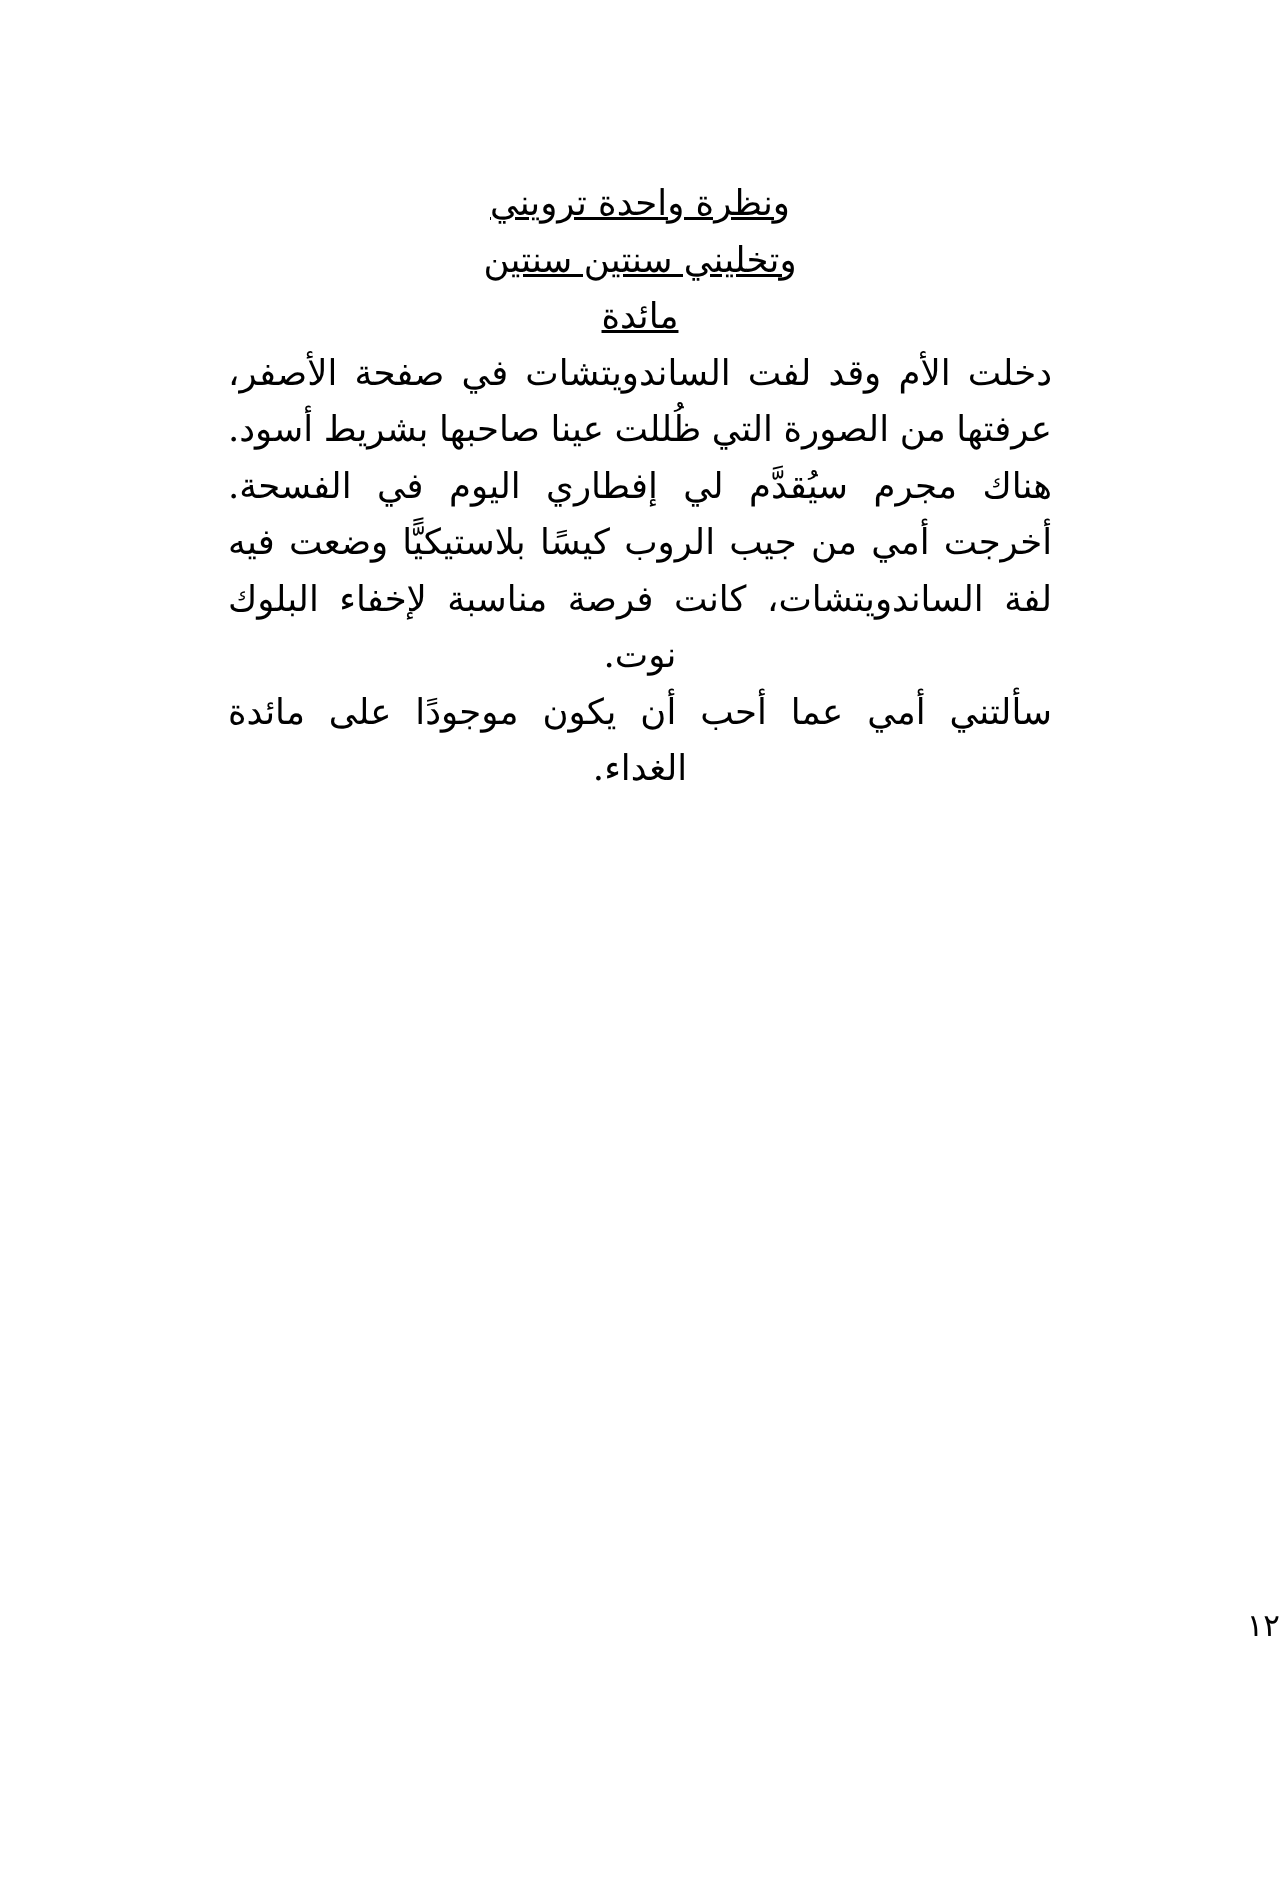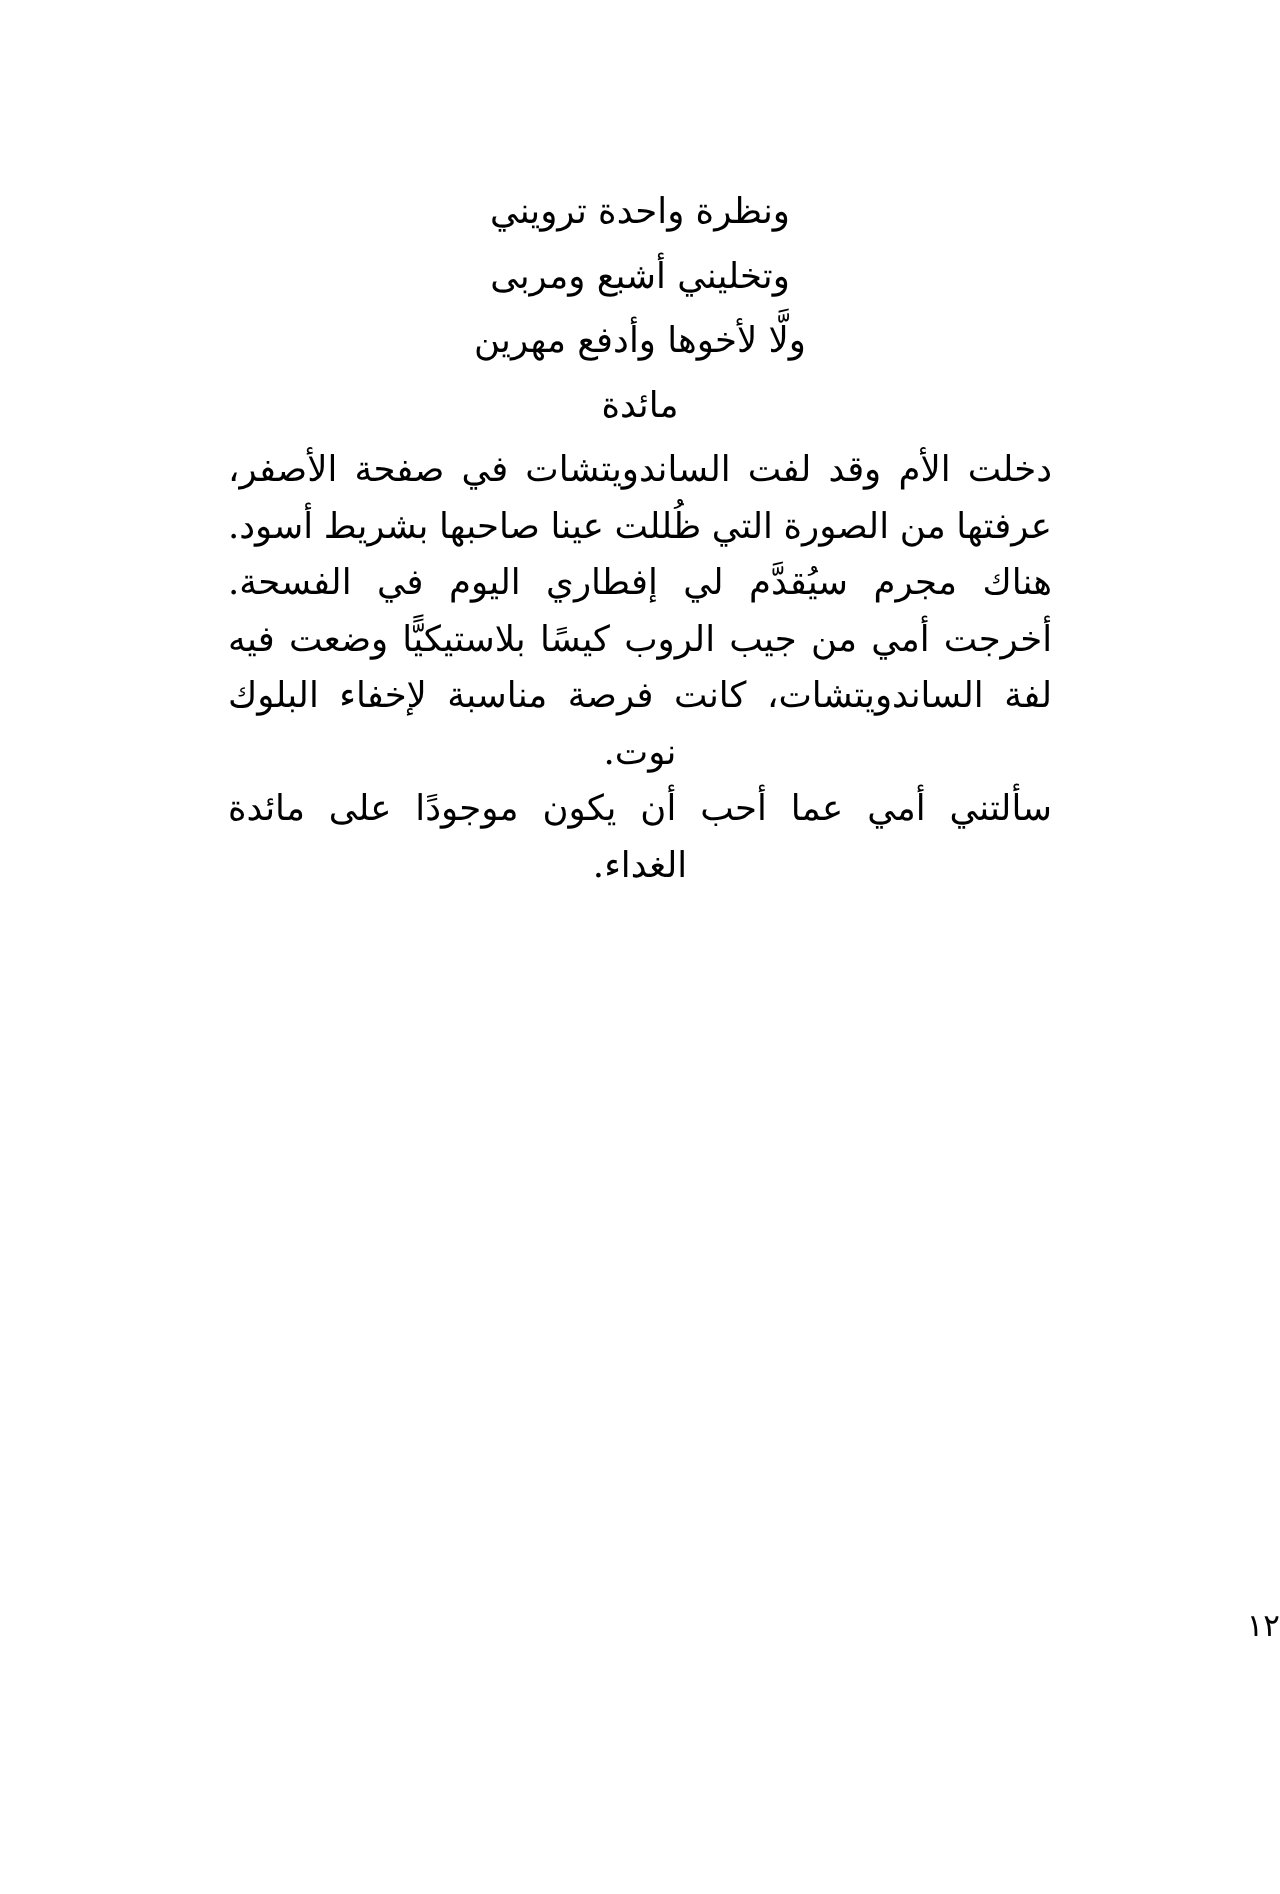--- a/index.html
+++ b/index.html
@@ -48,21 +48,22 @@
   .verse-block {
     margin: 0;
     padding: 0;
   }
 
   .verse-line {
     font-size: 35.5px;
     line-height: 56.5px;
     text-align: left;
     text-align-last: center;
-    margin: 8px;
+    margin: 0;
+    text-decoration: underline;
   }
 
   .tight {
     text-align: justify;
     text-align-last: center;
     word-spacing: -0.02em;
   }
 
   .page-number {
     position: absolute;
@@ -80,22 +81,21 @@
 <body>
 
 <div class="page">
 
   <div class="text-block">
 
 
 
     <div class="verse-block">
       <p class="verse-line">ونظرة واحدة ترويني</p>
-      <p class="verse-line">وتخليني أشبع ومربى</p>
-      <p class="verse-line">ولَّا لأخوها وأدفع مهرين</p>
+      <p class="verse-line">وتخليني سنتين سنتين</p>
       <p class="verse-line">مائدة</p>
     </div>
 
     <p class="para tight">دخلت الأم وقد لفت الساندويتشات في صفحة الأصفر، عرفتها من الصورة التي ظُللت عينا صاحبها بشريط أسود. هناك مجرم سيُقدَّم لي إفطاري اليوم في الفسحة. أخرجت أمي من جيب الروب كيسًا بلاستيكيًّا وضعت فيه لفة الساندويتشات، كانت فرصة مناسبة لإخفاء البلوك نوت.</p>
 
     <p class="para">سألتني أمي عما أحب أن يكون موجودًا على مائدة الغداء.</p>
 
   </div>
 
   <div class="page-number">١٢</div>

